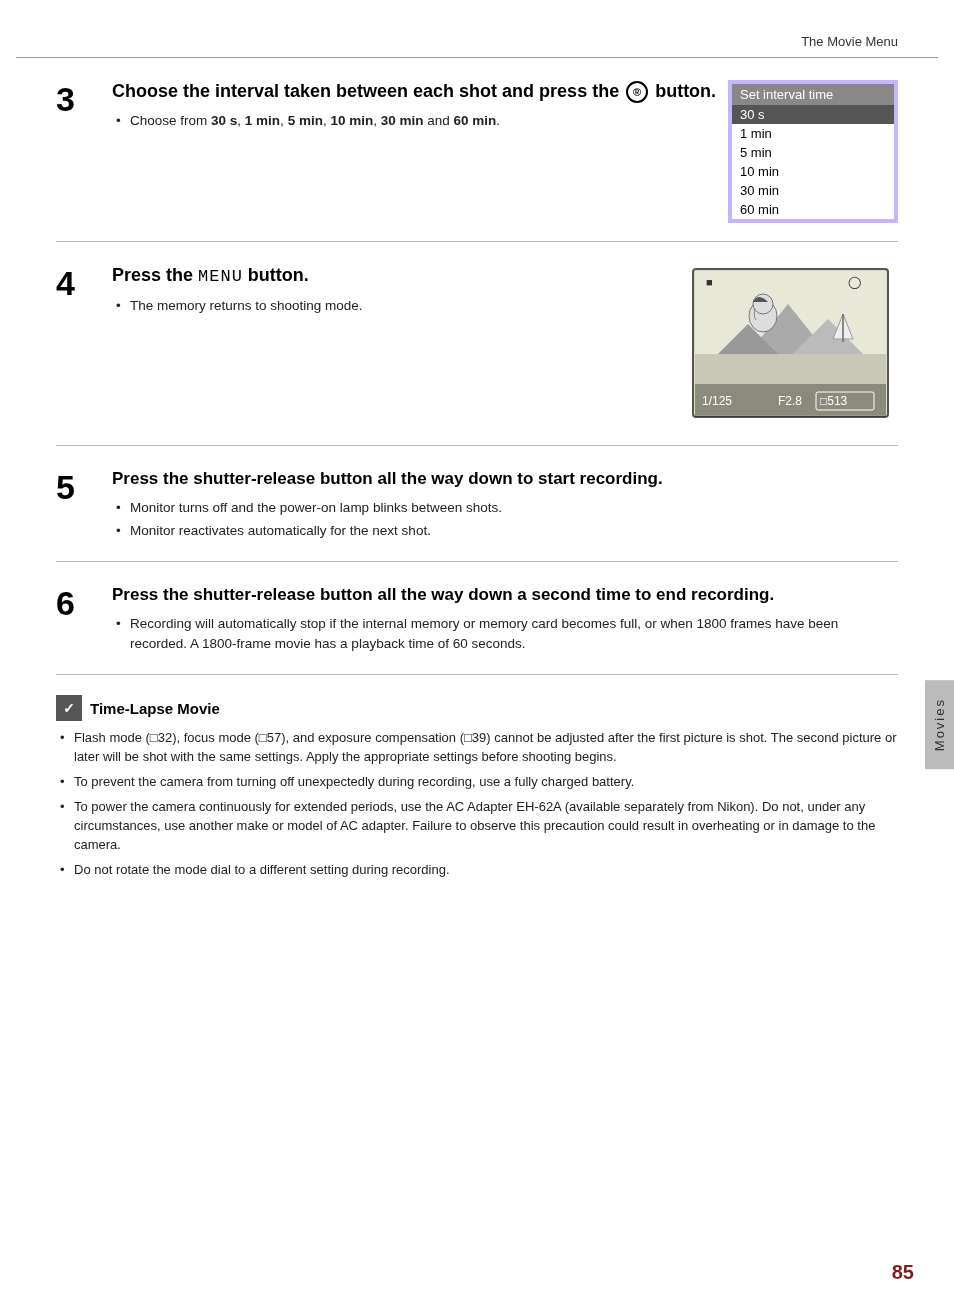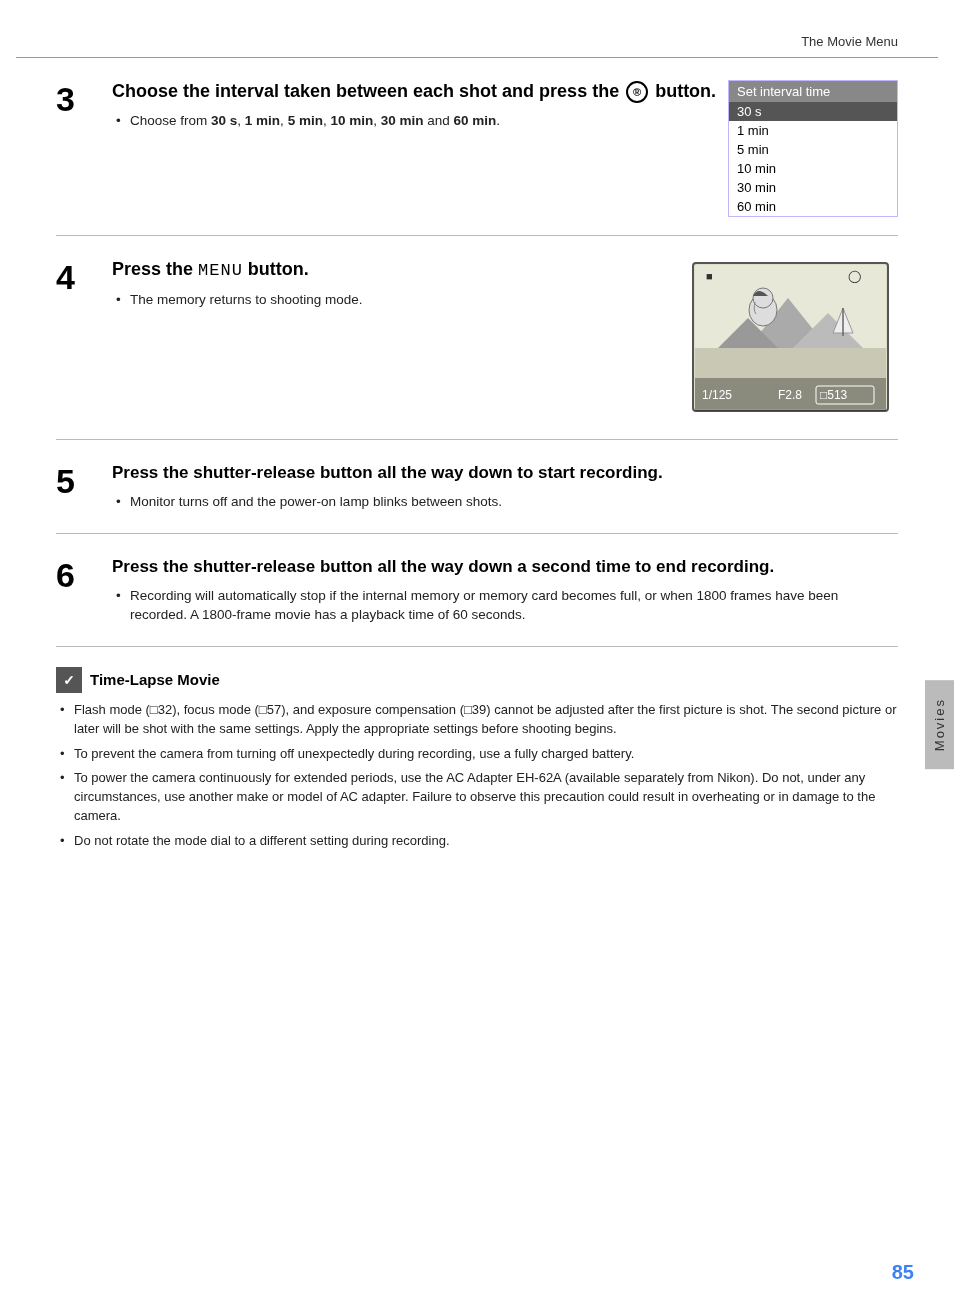--- a/index.html
+++ b/index.html
@@ -102,21 +102,21 @@
       width: 100%;
     }
     .step-3-text {
       flex: 1;
     }
     .step-3-image {
       flex-shrink: 0;
     }
     
     .interval-menu {
-      border: 1px solid #c4b5fd;
+      border: 4px solid #c4b5fd;
       font-size: 13px;
       width: 170px;
       background: #fff;
     }
     .interval-menu-title {
       background: #888;
       color: #fff;
       padding: 3px 8px;
       font-size: 13px;
     }
@@ -151,21 +151,21 @@
     .step-6 .step-title {
       font-size: 17px;
     }
     
     .footer {
       position: absolute;
       bottom: 30px;
       right: 40px;
       font-size: 20px;
       font-weight: bold;
-      color: #3b82f6;
+      color: #7f1d1d;
     }
     
     .note-section {
       margin: 20px 0 0 0;
       padding: 0 0 20px 0;
     }
     .note-header {
       display: flex;
       align-items: center;
       gap: 8px;
@@ -298,20 +298,21 @@
         </div>
       </div>
     </div>
 
     <div class="step step-5">
       <div class="step-number">5</div>
       <div class="step-body">
         <div class="step-title">Press the shutter-release button all the way down to start recording.</div>
         <ul class="bullet-list">
           <li>Monitor turns off and the power-on lamp blinks between shots.</li>
+          <li>Monitor reactivates automatically for the next shot.</li>
         </ul>
       </div>
     </div>
 
     <div class="step step-6">
       <div class="step-number">6</div>
       <div class="step-body">
         <div class="step-title">Press the shutter-release button all the way down a second time to end recording.</div>
         <ul class="bullet-list">
           <li>Recording will automatically stop if the internal memory or memory card becomes full, or when 1800 frames have been recorded. A 1800-frame movie has a playback time of 60 seconds.</li>

